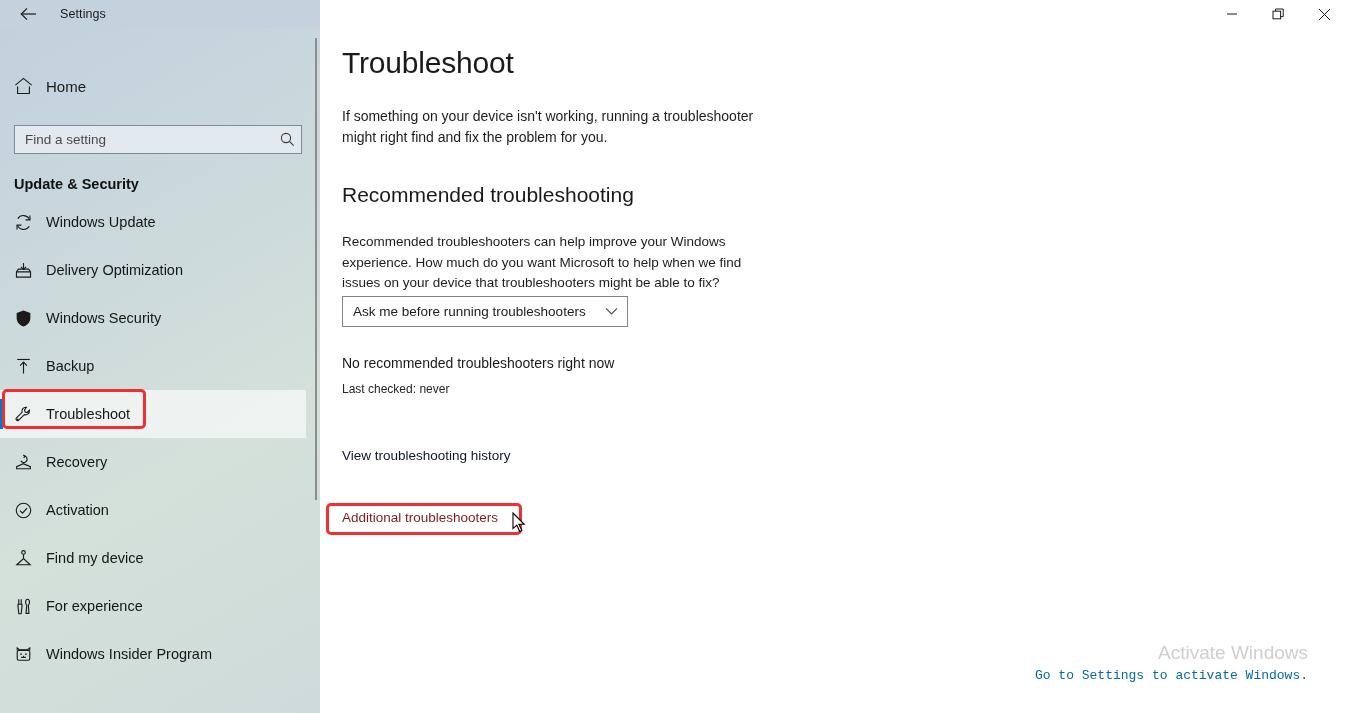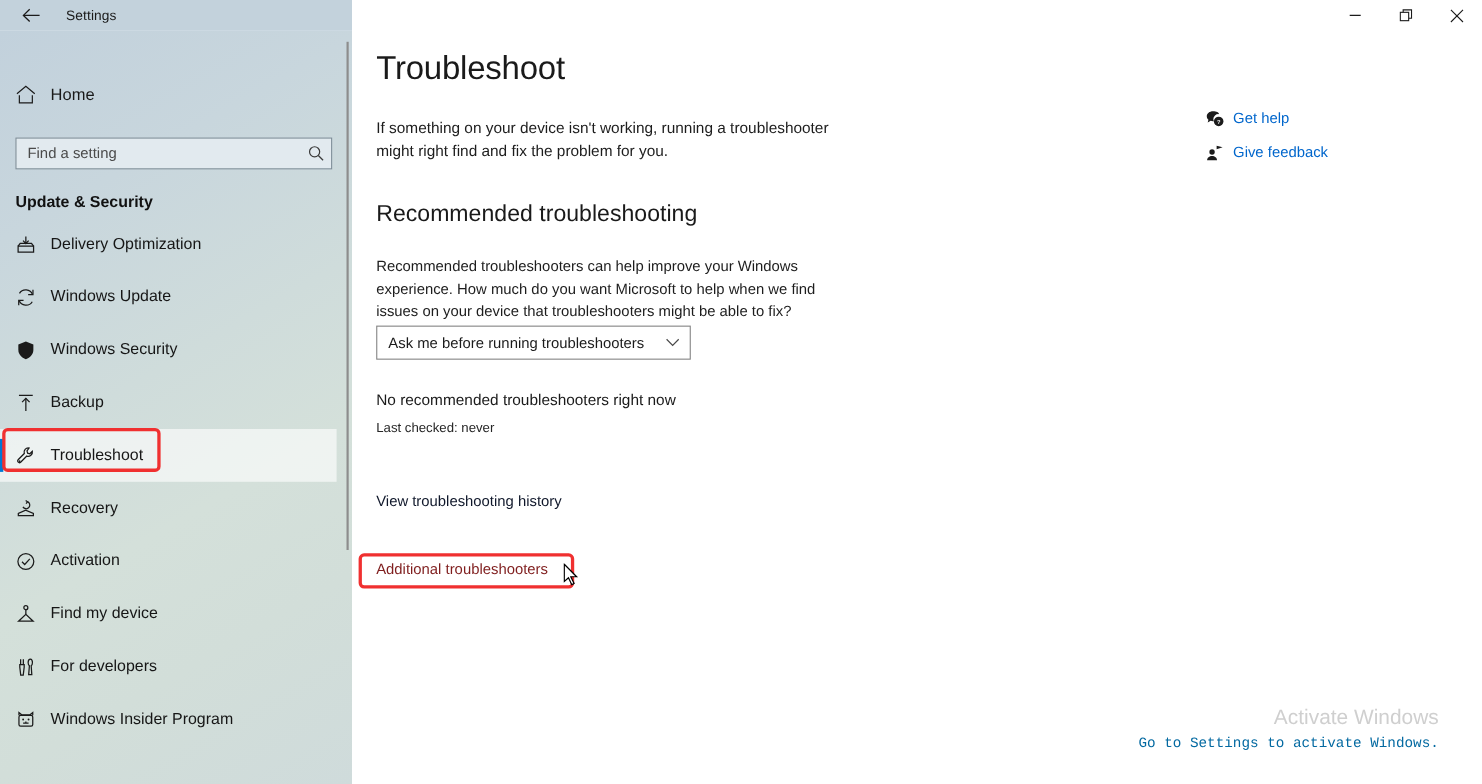--- a/index.html
+++ b/index.html
@@ -240,43 +240,43 @@
       </span>
     </div>
 
     <div class="group-title">Update &amp; Security</div>
 
     <div class="navlist">
 
       <div class="navitem">
         <span class="nav-icon">
           <svg width="19" height="19" viewBox="0 0 20 20" fill="none" stroke="currentColor" stroke-width="1.2">
+            <path d="M16.4 7.2A7 7 0 0 0 3.9 6"></path>
+              <path d="M3.6 12.8A7 7 0 0 0 16.1 14"></path>
+            <path d="M16.8 2.6v4.6h-4.6"></path>
+              <path d="M3.2 17.4v-4.6h4.6"></path>
+          </svg>
+        </span>
+        <span class="nav-label">Windows Update</span>
+      </div>
+
+      <div class="navitem">
+        <span class="nav-icon">
+          <svg width="19" height="19" viewBox="0 0 20 20" fill="none" stroke="currentColor" stroke-width="1.2">
             <path d="M10 2.2v6.4"></path>
               <path d="M7.3 6.1L10 8.8l2.7-2.7"></path>
             <path d="M2.6 11.4h14.8v5.6H2.6z"></path>
               <path d="M2.6 11.4L4.6 8.6h10.8l2 2.8"></path>
           </svg>
         </span>
         <span class="nav-label">Delivery Optimization</span>
       </div>
 
       <div class="navitem">
         <span class="nav-icon">
-          <svg width="19" height="19" viewBox="0 0 20 20" fill="none" stroke="currentColor" stroke-width="1.2">
-            <path d="M16.4 7.2A7 7 0 0 0 3.9 6"></path>
-              <path d="M3.6 12.8A7 7 0 0 0 16.1 14"></path>
-            <path d="M16.8 2.6v4.6h-4.6"></path>
-              <path d="M3.2 17.4v-4.6h4.6"></path>
-          </svg>
-        </span>
-        <span class="nav-label">Windows Update</span>
-      </div>
-
-      <div class="navitem">
-        <span class="nav-icon">
           <svg width="19" height="19" viewBox="0 0 20 20" fill="currentColor">
             <path d="M10 1.6L2.8 4.3v5.1c0 4.3 3 7.6 7.2 9 4.2-1.4 7.2-4.7 7.2-9V4.3L10 1.6z"></path>
             <path d="M10 3.4v13.2c-3.2-1.3-5.5-3.9-5.5-7.2V5.4L10 3.4z" fill="#fff" opacity="0"></path>
           </svg>
         </span>
         <span class="nav-label">Windows Security</span>
       </div>
 
       <div class="navitem">
         <span class="nav-icon">
@@ -332,21 +332,21 @@
       </div>
 
       <div class="navitem">
         <span class="nav-icon">
           <svg width="19" height="19" viewBox="0 0 20 20" fill="none" stroke="currentColor" stroke-width="1.2">
             <path d="M5 2.4v5.2M7.6 2.4v5.2"></path>
               <path d="M4.2 7.6h4.2v2.4l-.9 7.6h-2.4l-.9-7.6z"></path>
             <path d="M14.4 2.4c-1.4 0-2.2 1.3-2.2 3.1s.8 2.9 1.2 3.1l-.7 8.6h3l-.6-8.6c.4-.2 1.2-1.3 1.2-3.1s-.8-3.1-1.9-3.1z"></path>
           </svg>
         </span>
-        <span class="nav-label">For developers</span>
+        <span class="nav-label">For experience</span>
       </div>
 
       <div class="navitem">
         <span class="nav-icon">
           <svg width="19" height="19" viewBox="0 0 20 20" fill="none" stroke="currentColor" stroke-width="1.2">
             <path d="M3.4 5.6V3l2.6 2.1h8L16.6 3v2.6"></path>
             <rect x="3.4" y="5.6" width="13.2" height="10.4" rx="1.6"></rect>
             <circle cx="7.4" cy="9.6" r=".9" fill="currentColor" stroke="none"></circle>
             <circle cx="12.6" cy="9.6" r=".9" fill="currentColor" stroke="none"></circle>
             <path d="M7.4 13h5.2"></path>
@@ -378,43 +378,20 @@
         </svg>
       </span>
     </div>
 
     <div class="status-main">No recommended troubleshooters right now</div>
     <div class="status-sub">Last checked: never</div>
 
     <div class="link-history">View troubleshooting history</div>
     <div class="link-additional">Additional troubleshooters</div>
 
-    <div class="help-links">
-      <div class="help-row">
-        <span class="help-icon">
-          <svg width="17" height="16" viewBox="0 0 18 17" fill="currentColor">
-            <path d="M7.1 1.1C3.8 1.1 1.1 3.3 1.1 6c0 1.3.6 2.5 1.6 3.3L2 12l2.9-1.5c.7.2 1.4.3 2.2.3.3 0 .6 0 .9-.05A4.9 4.9 0 0 1 7.4 8.9 4.9 4.9 0 0 1 12.9 4c.1-1.7-2.5-2.9-5.8-2.9z"></path>
-            <circle cx="12.6" cy="11.1" r="4.6"></circle>
-            <text x="12.6" y="13.3" font-size="5.6" fill="#fff" text-anchor="middle" font-family="Liberation Sans, sans-serif" font-weight="bold">?</text>
-          </svg>
-        </span>
-        <span class="help-label">Get help</span>
-      </div>
-      <div class="help-row">
-        <span class="help-icon">
-          <svg width="17" height="16" viewBox="0 0 18 17" fill="currentColor">
-            <circle cx="6.2" cy="7.6" r="2.6"></circle>
-            <path d="M1.4 15.6c0-2.6 2.2-4.2 4.8-4.2s4.8 1.6 4.8 4.2z"></path>
-            <path d="M10.6 1.2v7.2"></path>
-            <path d="M10.6 1.6l5.8 1.5-5.8 1.8z"></path>
-          </svg>
-        </span>
-        <span class="help-label">Give feedback</span>
-      </div>
-    </div>
 
     <div class="watermark">
       <div class="wm-1">Activate Windows</div>
       <div class="wm-2">Go to Settings to activate Windows.</div>
     </div>
   </div>
 
   <div class="annot annot-troubleshoot"></div>
   <div class="annot annot-additional"></div>
 

